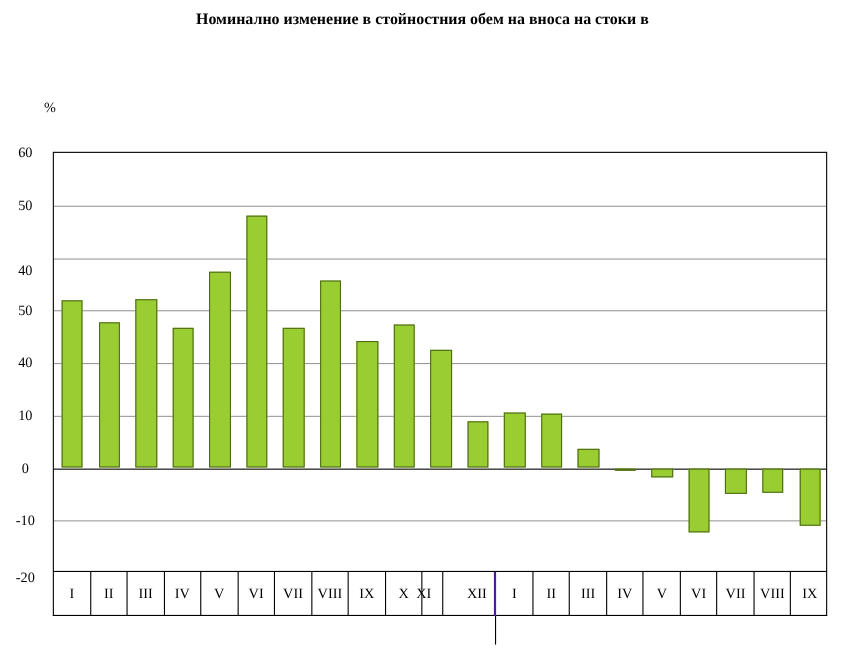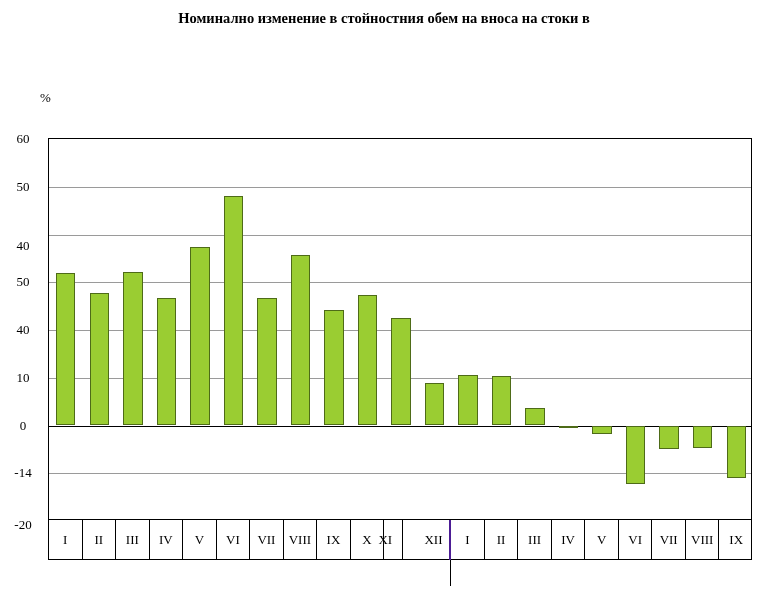--- a/index.html
+++ b/index.html
@@ -194,21 +194,21 @@
         <div class="bar" title="V: -1.7" style="left: 543.421px; width: 19.4438px; top: 286.5px; height: 8.1175px; background: rgb(154, 205, 50); border-color: rgb(78, 107, 24);"></div>
         <div class="bar" title="VI: -12.2" style="left: 576.945px; width: 19.4438px; top: 286.5px; height: 58.255px; background: rgb(154, 205, 50); border-color: rgb(78, 107, 24);"></div>
         <div class="bar" title="VII: -5" style="left: 610.469px; width: 19.4438px; top: 286.5px; height: 23.875px; background: rgb(154, 205, 50); border-color: rgb(78, 107, 24);"></div>
         <div class="bar" title="VIII: -4.8" style="left: 643.992px; width: 19.4438px; top: 286.5px; height: 22.92px; background: rgb(154, 205, 50); border-color: rgb(78, 107, 24);"></div>
         <div class="bar" title="IX: -11" style="left: 677.516px; width: 19.4438px; top: 286.5px; height: 52.525px; background: rgb(154, 205, 50); border-color: rgb(78, 107, 24);"></div>
       </div>
   </div>
 
   <div id="ylabels">
       <div class="ylabel" style="top: 386px;">-20</div>
-      <div class="ylabel" style="top: 334.25px;">-14</div>
+      <div class="ylabel" style="top: 334.25px;">-10</div>
       <div class="ylabel" style="top: 286.5px;">0</div>
       <div class="ylabel" style="top: 238.75px;">10</div>
       <div class="ylabel" style="top: 191px;">40</div>
       <div class="ylabel" style="top: 143.25px;">50</div>
       <div class="ylabel" style="top: 107px;">40</div>
       <div class="ylabel" style="top: 47.75px;">50</div>
       <div class="ylabel" style="top: 0px;">60</div>
     </div>
 
   <div id="catrow">

